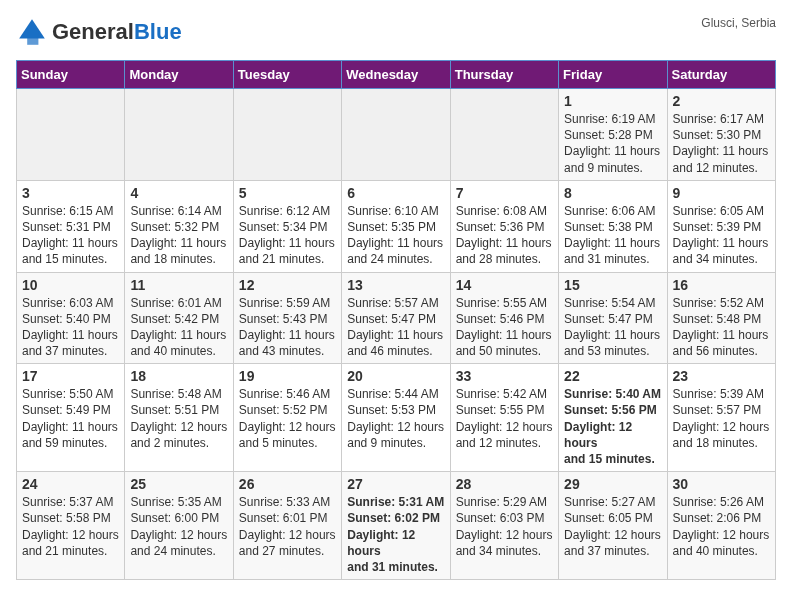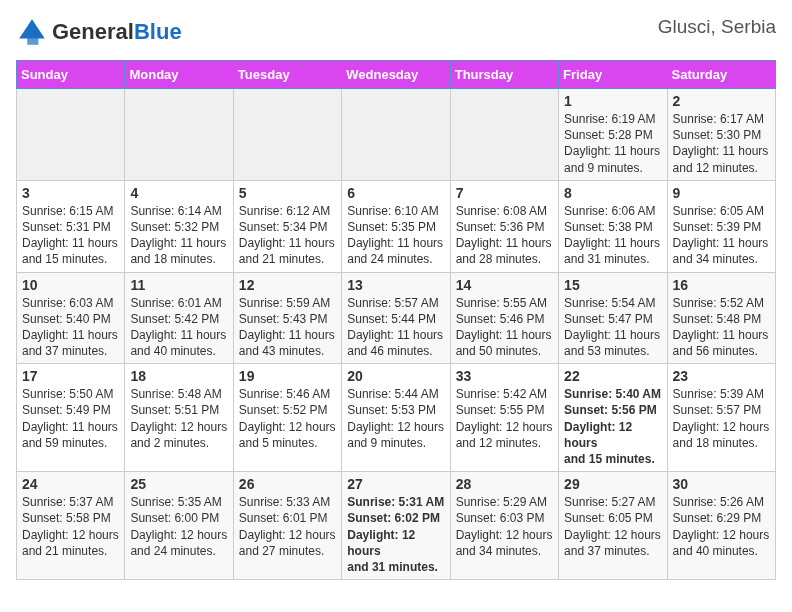--- a/index.html
+++ b/index.html
@@ -34,30 +34,30 @@
     }
     .title-block {
       text-align: right;
     }
     .calendar-title {
       font-size: 32px;
       font-weight: bold;
       color: #333;
     }
     .calendar-subtitle {
-      font-size: 19px;
+      font-size: 12px;
       color: #555;
     }
     table {
       width: 100%;
       border-collapse: collapse;
       table-layout: fixed;
     }
     thead tr {
-      background: #d946ef;
+      background: #701a75;
       color: #fff;
     }
     thead th {
       padding: 6px 4px;
       font-size: 13px;
       font-weight: bold;
       text-align: left;
       border: 1px solid #5a8fcf;
     }
     tbody tr {
@@ -212,21 +212,21 @@
         <td>
           <span class="day-num">12</span>
           <div class="day-info" style="white-space: pre-line;">Sunrise: 5:59 AM
 Sunset: 5:43 PM
 Daylight: 11 hours
 and 43 minutes.</div>
         </td>
         <td>
           <span class="day-num">13</span>
           <div class="day-info" style="white-space: pre-line;">Sunrise: 5:57 AM
-Sunset: 5:44 PM
+Sunset: 5:47 PM
 Daylight: 11 hours
 and 46 minutes.</div>
         </td>
         <td>
           <span class="day-num">14</span>
           <div class="day-info" style="white-space: pre-line;">Sunrise: 5:55 AM
 Sunset: 5:46 PM
 Daylight: 11 hours
 and 50 minutes.</div>
         </td>
@@ -335,19 +335,19 @@
         <td>
           <span class="day-num">29</span>
           <div class="day-info" style="white-space: pre-line;">Sunrise: 5:27 AM
 Sunset: 6:05 PM
 Daylight: 12 hours
 and 37 minutes.</div>
         </td>
         <td>
           <span class="day-num">30</span>
           <div class="day-info" style="white-space: pre-line;">Sunrise: 5:26 AM
-Sunset: 6:29 PM
+Sunset: 2:06 PM
 Daylight: 12 hours
 and 40 minutes.</div>
         </td>
       </tr>
     </tbody>
 </table>
 
 </body></html>

